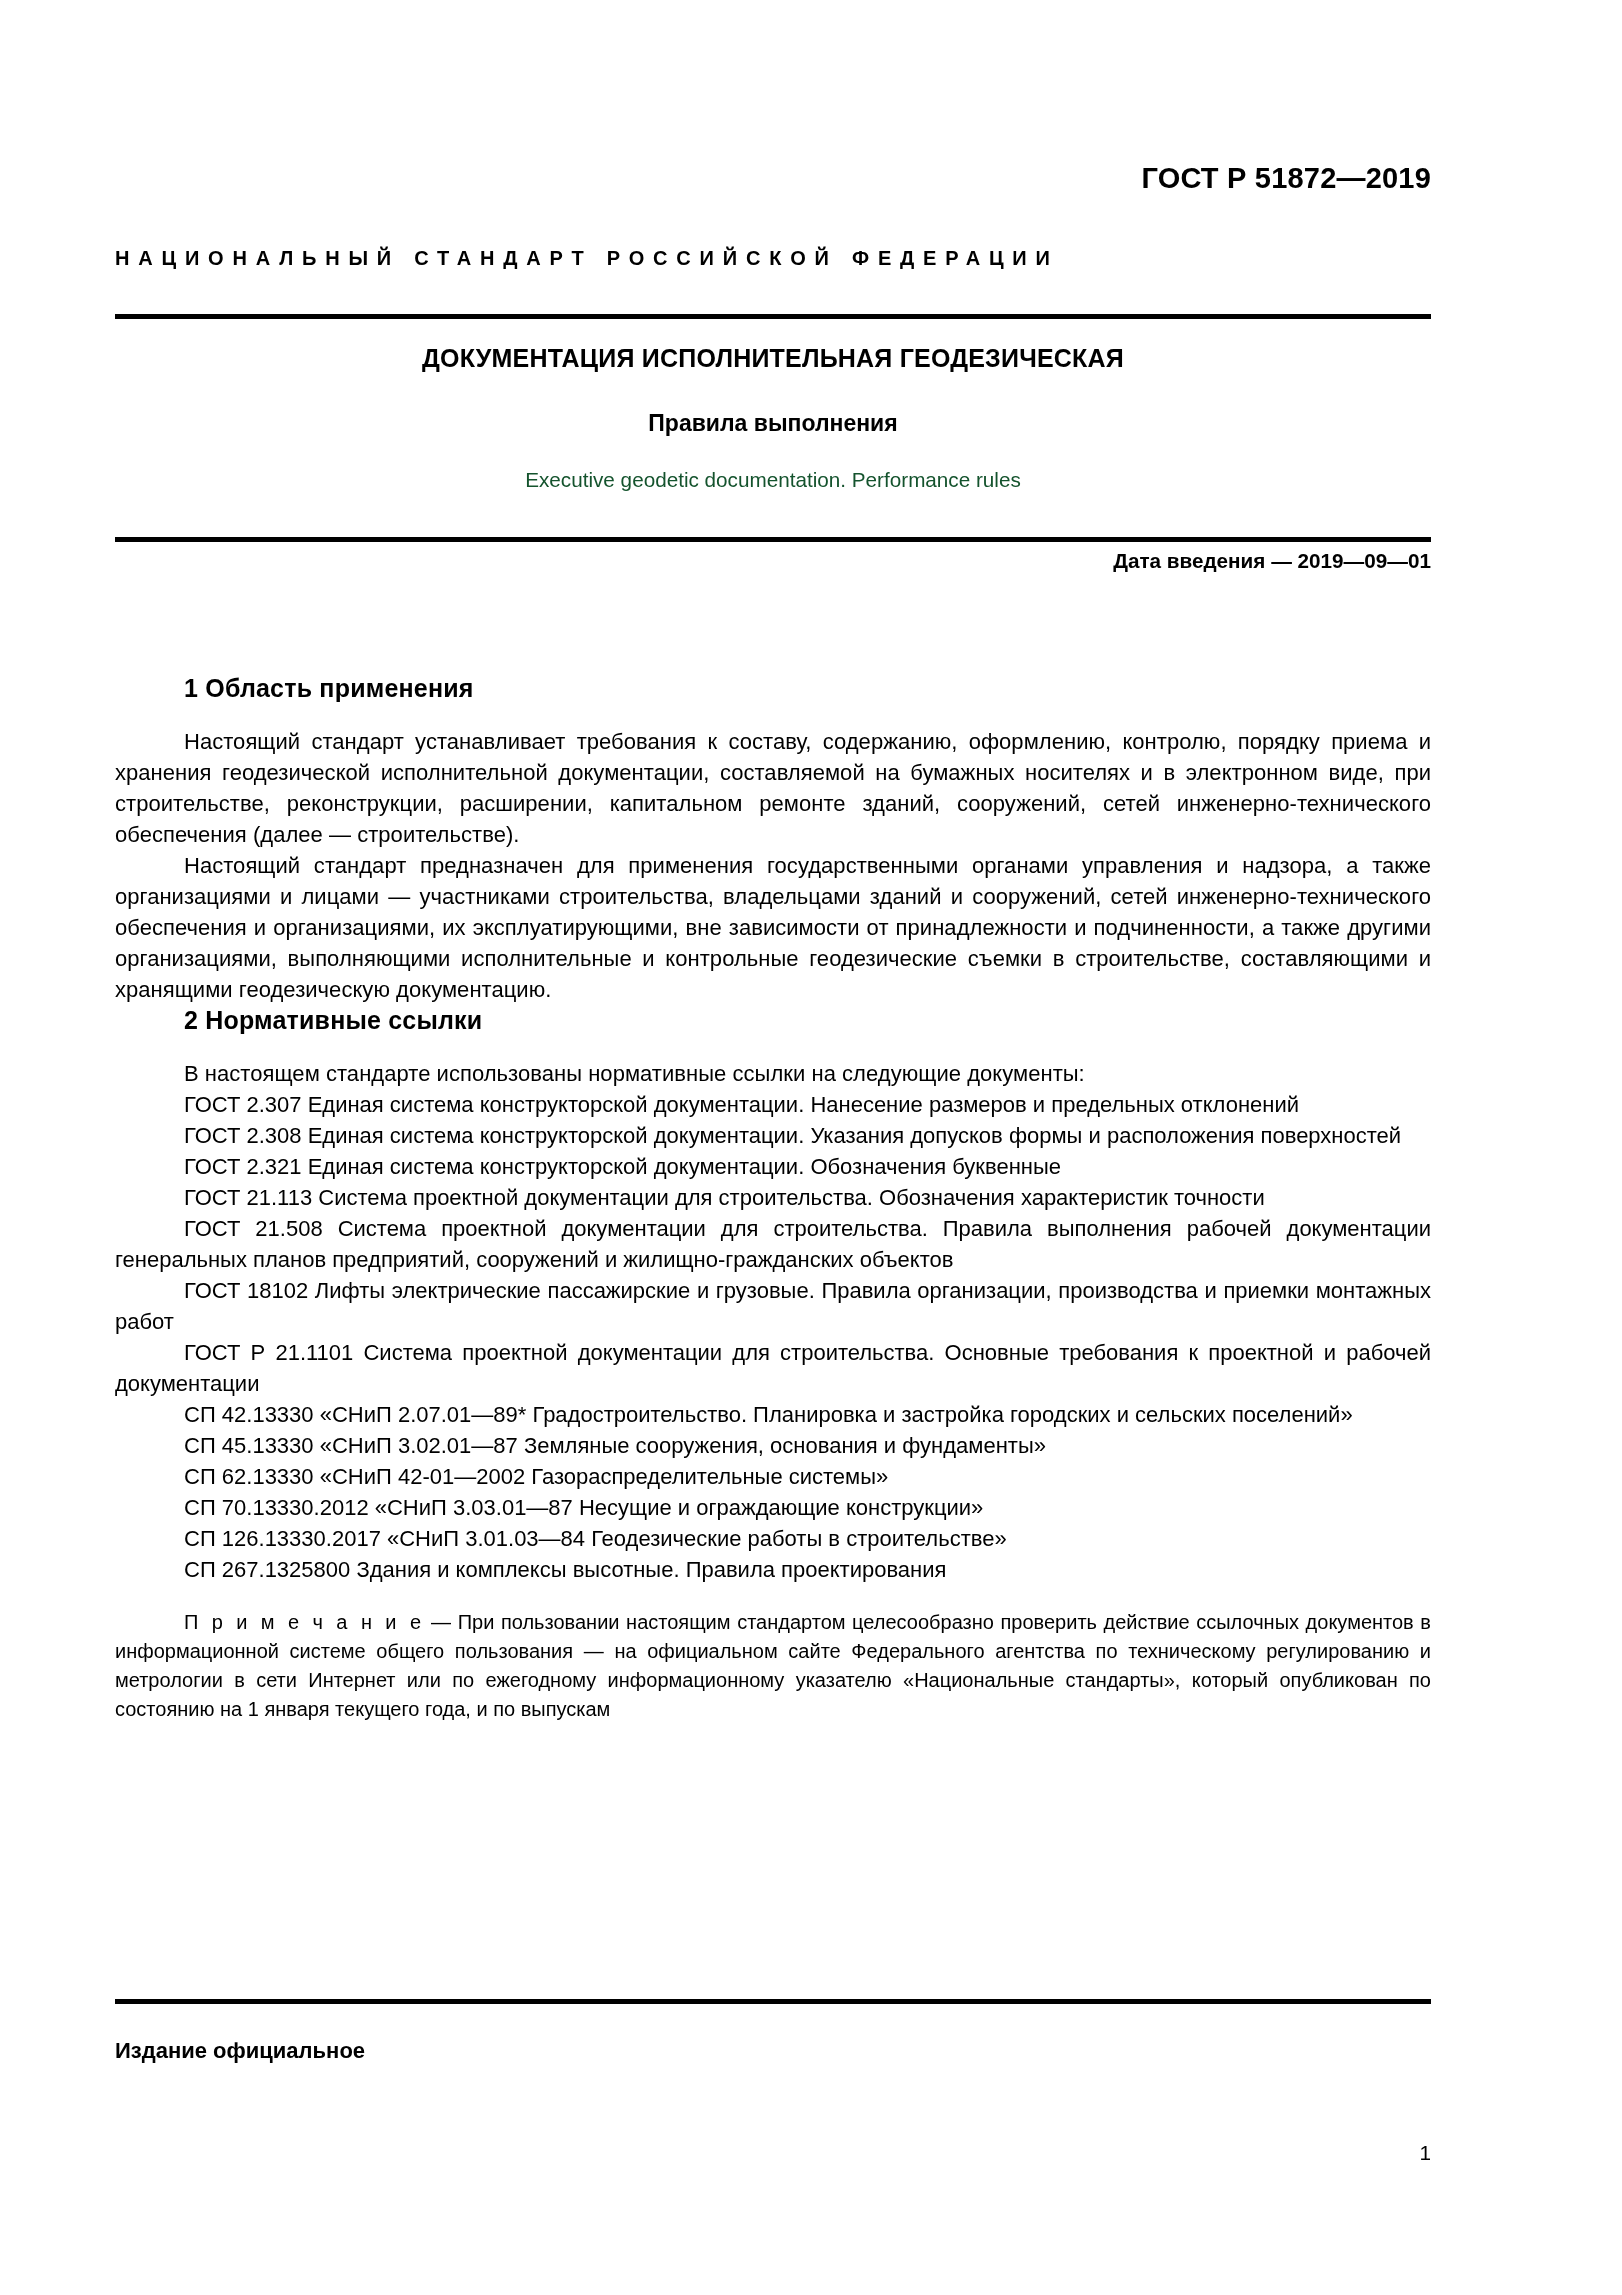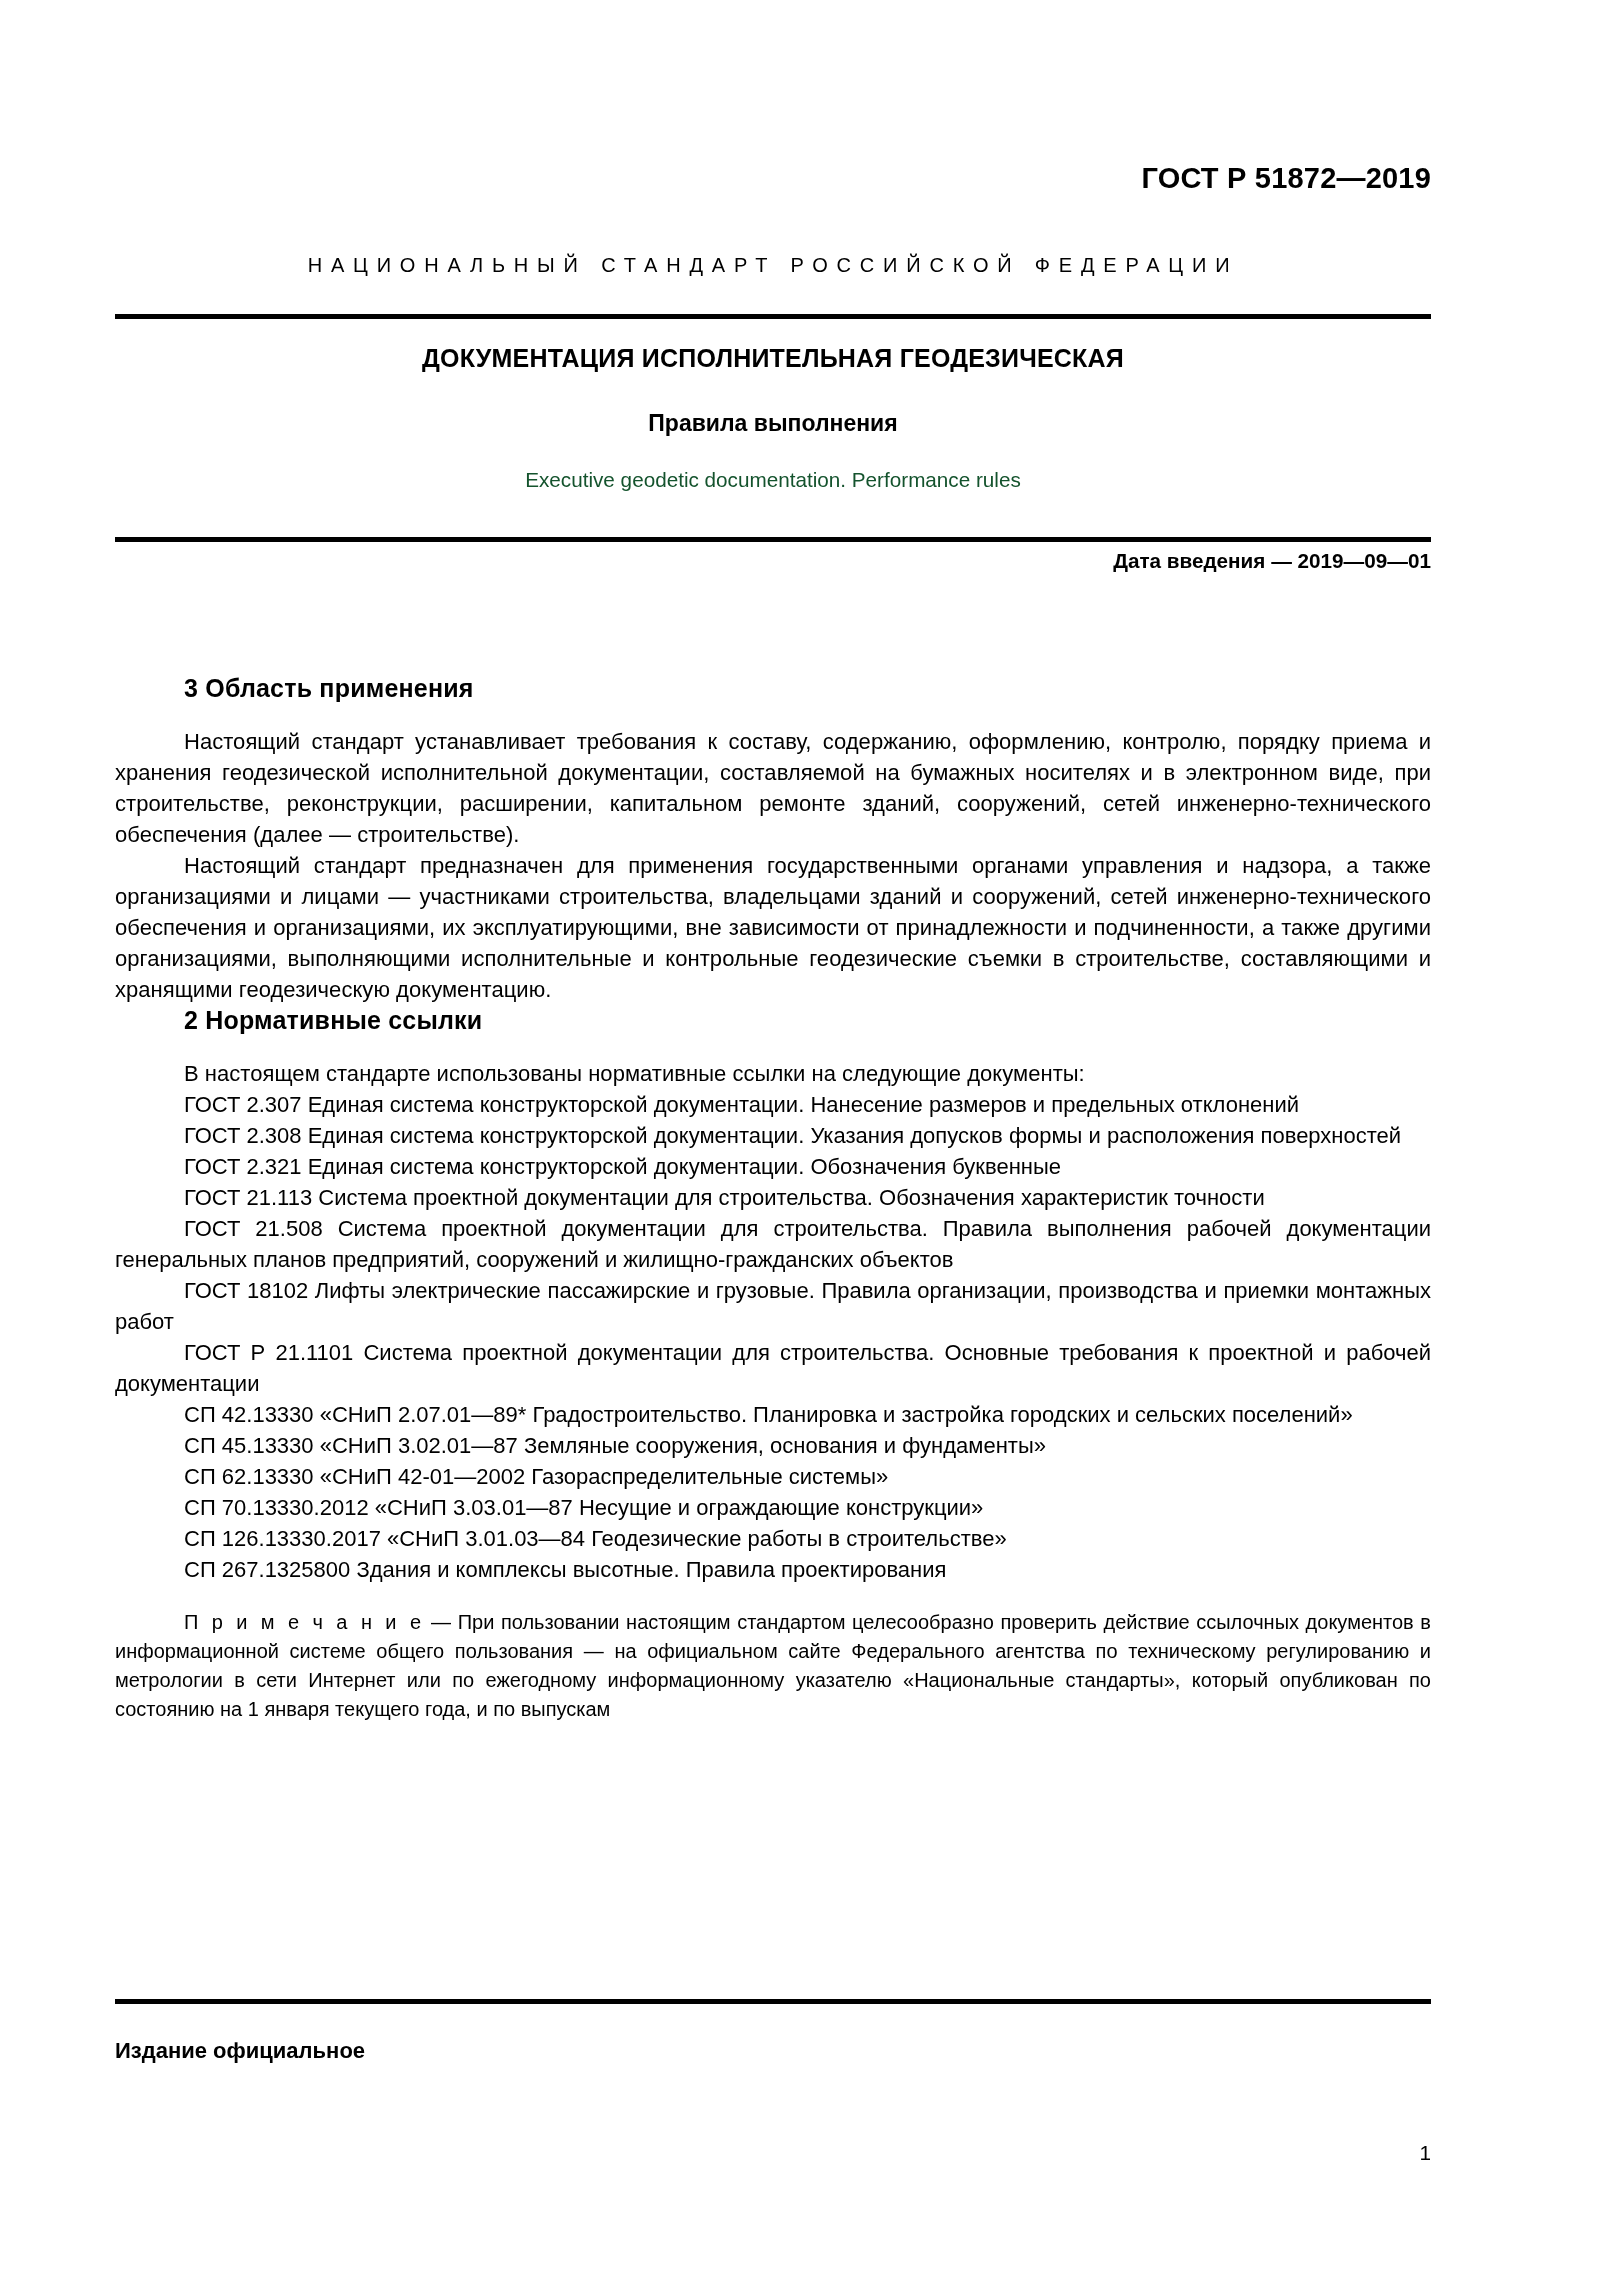--- a/index.html
+++ b/index.html
@@ -27,26 +27,25 @@
     right: 192px;
     font-size: 29px;
     font-weight: bold;
     letter-spacing: 0.2px;
     white-space: nowrap;
     margin-top: 20px;
   }
 
   .national-line {
     position: absolute;
-    top: 254px;
-    left: 115px;
-    width: 1316px;
-    text-align: center;
+    top: 247px;
+    left: 115px;
+    width: 1316px;
     font-size: 20px;
-    font-weight: normal;
+    font-weight: bold;
     letter-spacing: 8.8px;
     white-space: nowrap;
   }
 
   .rule {
     position: absolute;
     left: 115px;
     width: 1316px;
     background: #000000;
   }
@@ -177,21 +176,21 @@
   <div class="title-sub">Правила выполнения</div>
 
   <div class="title-en">Executive geodetic documentation. Performance rules</div>
 
   <div class="rule rule-mid"></div>
 
   <div class="intro-date">Дата введения — 2019—09—01</div>
 
   <div class="content">
 
-    <h2 class="section-heading">3 Область применения</h2>
+    <h2 class="section-heading">1 Область применения</h2>
 
     <p class="para first-after-head">Настоящий стандарт устанавливает требования к составу, содержанию, оформлению, контролю, порядку приема и хранения геодезической исполнительной документации, составляемой на бумажных носителях и в электронном виде, при строительстве, реконструкции, расширении, капитальном ремонте зданий, сооружений, сетей инженерно-технического обеспечения (далее — строительстве).</p>
 
     <p class="para">Настоящий стандарт предназначен для применения государственными органами управления и надзора, а также организациями и лицами — участниками строительства, владельцами зданий и сооружений, сетей инженерно-технического обеспечения и организациями, их эксплуатирующими, вне зависимости от принадлежности и подчиненности, а также другими организациями, выполняющими исполнительные и контрольные геодезические съемки в строительстве, составляющими и хранящими геодезическую документацию.</p>
 
     <h2 class="section-heading sec2-heading">2 Нормативные ссылки</h2>
 
     <p class="para first-after-head">В настоящем стандарте использованы нормативные ссылки на следующие документы:</p>
 
     <div>

